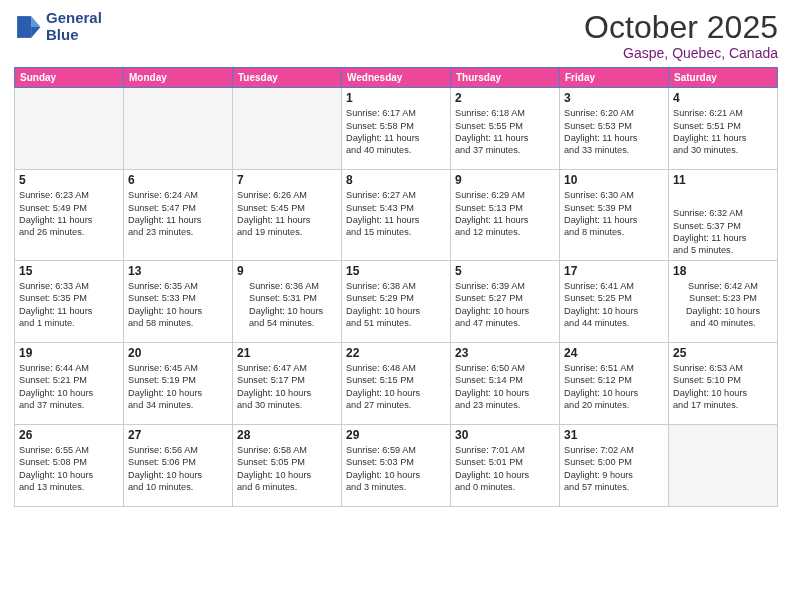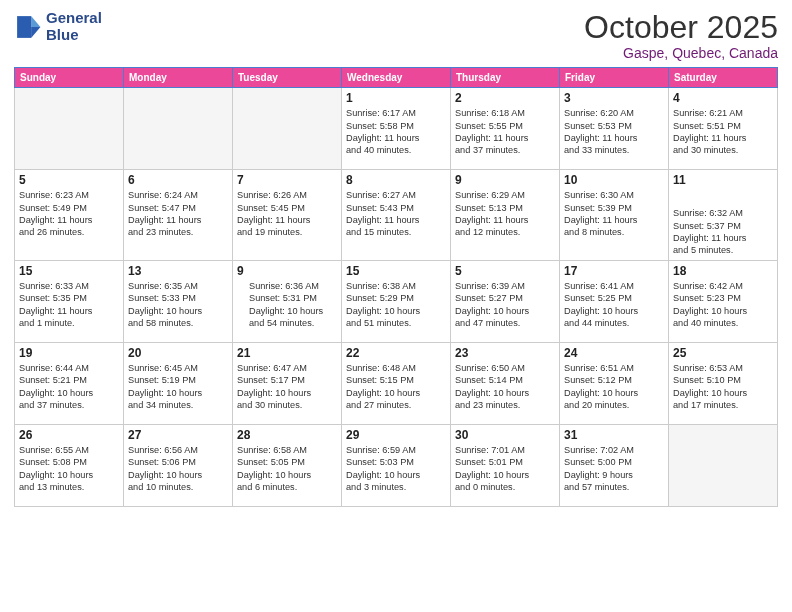--- a/index.html
+++ b/index.html
@@ -247,21 +247,21 @@
           </td>
           <td>
             <div class="day-num">17</div>
             <div class="day-info" style="white-space: pre-line;">Sunrise: 6:41 AM
 Sunset: 5:25 PM
 Daylight: 10 hours
 and 44 minutes.</div>
           </td>
           <td>
             <div class="day-num">18</div>
-            <div class="day-info" style="white-space: pre-line;">Sunrise: 6:42 AM
+            <div class="day-info" style="white-space: pre-line; text-align: center;">Sunrise: 6:42 AM
 Sunset: 5:23 PM
 Daylight: 10 hours
 and 40 minutes.</div>
           </td>
         </tr>
         <tr>
           <td>
             <div class="day-num">19</div>
             <div class="day-info" style="white-space: pre-line;">Sunrise: 6:44 AM
 Sunset: 5:21 PM

